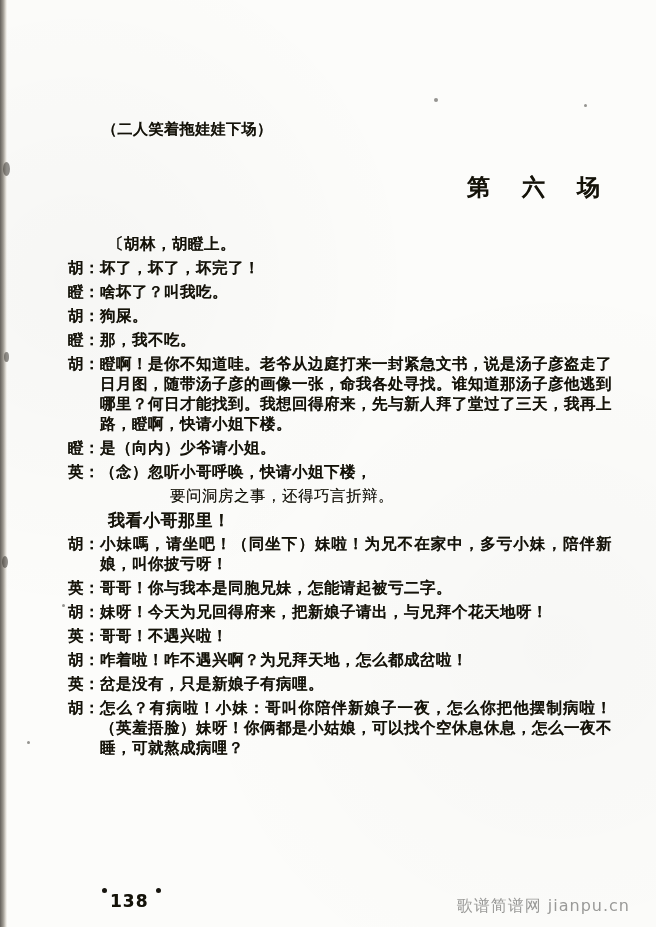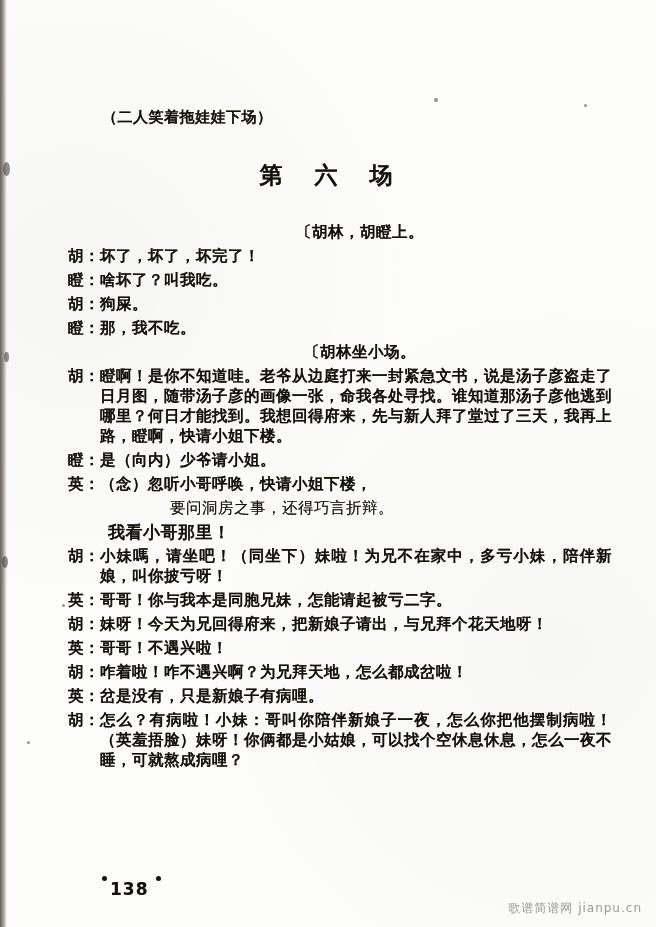--- a/index.html
+++ b/index.html
@@ -36,21 +36,21 @@
   }
   .edge-speck {
     position: absolute;
     background: #3a3732;
     border-radius: 50%;
     opacity: 0.55;
   }
   .content {
     position: absolute;
     left: 52px;
-    top: 0;
+    top: 12px;
     width: 560px;
     height: 762px;
     color: #17150f;
   }
   
   .zh {
     font-family: "DejaVu Sans", sans-serif;
     color: #141208;
     letter-spacing: 0.5px;
     text-shadow: 0 0 0.6px rgba(0,0,0,0.5);
@@ -60,21 +60,21 @@
     left: 50px;
     top: 108px;
     font-size: 15px;
     font-weight: bold;
   }
   .scene-title {
     position: absolute;
     left: 0;
     top: 160px;
     width: 560px;
-    text-align: center;
+    text-align: right;
     font-size: 23px;
     font-weight: bold;
     letter-spacing: 12px;
   }
   .direction {
     font-size: 15px;
     font-weight: bold;
   }
   .block {
     position: absolute;
@@ -99,21 +99,20 @@
   .speech {
     flex: 1;
     text-align: justify;
   }
   .indent-dir {
     padding-left: 48px;
     font-size: 15.5px;
     line-height: 20px;
     font-weight: bold;
     margin-bottom: 4px;
-    text-align: center;
   }
   .indent-cont {
     padding-left: 48px;
     font-size: 17px;
     line-height: 20px;
     font-weight: bold;
     margin-bottom: 4px;
   }
   .indent-song {
     padding-left: 110px;
@@ -135,23 +134,23 @@
     position: absolute;
     width: 5px; height: 5px;
     background: #17150f;
     border-radius: 50%;
     top: 876px;
   }
   .pn-dot-l { left: 50px; }
   .pn-dot-r { left: 104px; }
   .watermark {
     position: absolute;
-    right: 14px;
+    right: 26px;
     bottom: 10px;
-    font-size: 12px;
+    font-size: 16px;
     color: #9a9a98;
     letter-spacing: 1px;
   }
   .speck {
     position: absolute;
     background: #2e2b26;
     border-radius: 50%;
     opacity: 0.5;
   }
 </style>
@@ -189,21 +188,20 @@
       </div>
       <div class="line zh">
         <span class="speaker">胡：</span>
         <span class="speech">狗屎。</span>
       </div>
       <div class="line zh">
         <span class="speaker">瞪：</span>
         <span class="speech">那，我不吃。</span>
       </div>
 
-      <div class="indent-dir zh direction">〔胡林坐小场。</div>
 
       <div class="line zh">
         <span class="speaker">胡：</span>
         <span class="speech">瞪啊！是你不知道哇。老爷从边庭打来一封紧急文书，说是汤子彦盗走了日月图，随带汤子彦的画像一张，命我各处寻找。谁知道那汤子彦他逃到哪里？何日才能找到。我想回得府来，先与新人拜了堂过了三天，我再上路，瞪啊，快请小姐下楼。</span>
       </div>
       <div class="line zh">
         <span class="speaker">瞪：</span>
         <span class="speech">是（向内）少爷请小姐。</span>
       </div>
 

